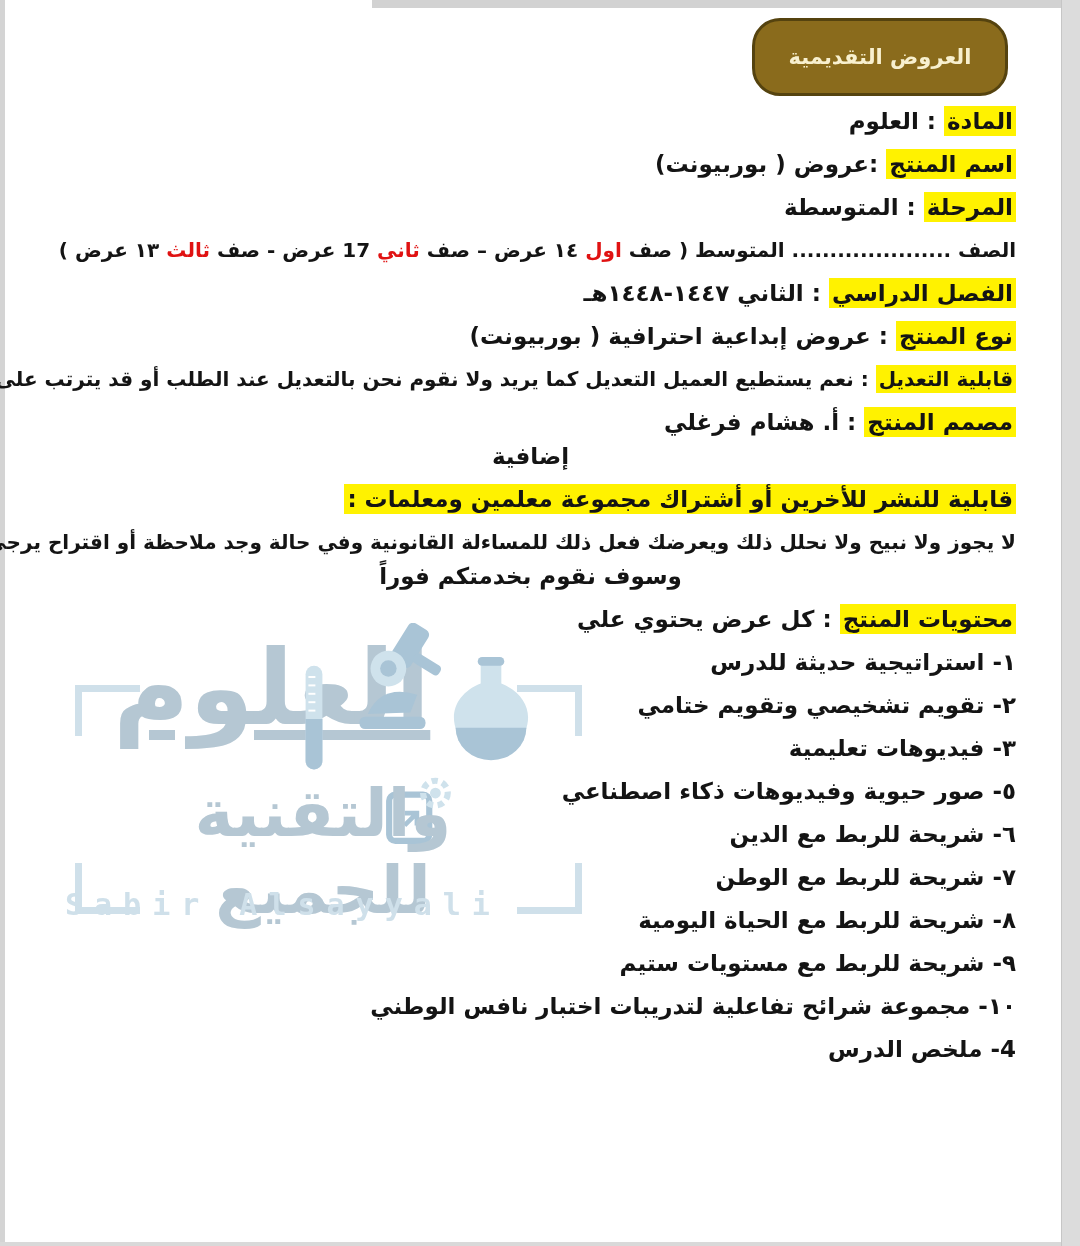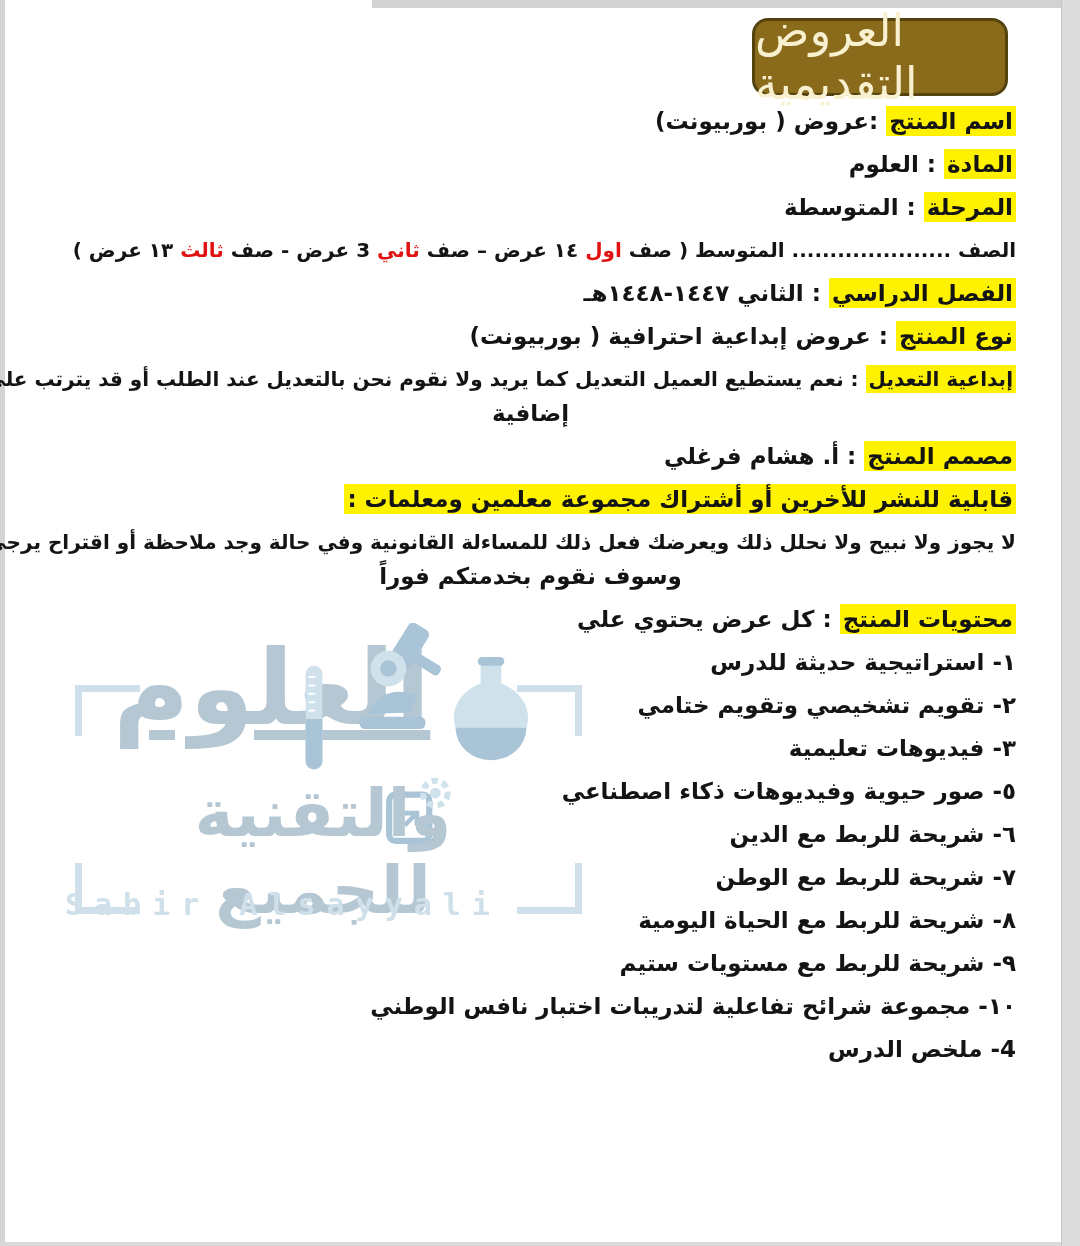--- a/index.html
+++ b/index.html
@@ -12,24 +12,24 @@
   .edge-left{position:absolute;left:0;top:0;width:5px;height:1246px;background:#d4d4d4;}
   .edge-right{position:absolute;right:0;top:0;width:18px;height:1246px;background:#dcdcdc;border-left:1px solid #c6c6c6;}
   .edge-top{position:absolute;top:0;left:372px;right:19px;height:8px;background:#d2d2d2;}
   .edge-bottom{position:absolute;bottom:0;left:0;right:19px;height:4px;background:#d9d9d9;}
 
   
   .title-box{
     position:absolute;top:18px;right:72px;width:250px;height:72px;
     background:var(--title-box-bg,#8a6b1c);
     border:3px solid var(--title-box-border,#55430f);
-    border-radius:16px;
+    border-radius:28px;
     display:flex;align-items:center;justify-content:center;
     color:var(--title-box-text,#f8f0cf);
-    font-size:45px;font-weight:normal;
+    font-size:21px;font-weight:bold;
   }
 
   
   .content{
     position:absolute;top:106px;right:64px;left:45px;z-index:2;
     direction:rtl;text-align:right;
     color:#141414;font-weight:bold;font-size:23px;
   }
   .line{height:30px;line-height:30px;margin-bottom:13px;white-space:nowrap;}
   .line.long{font-size:20px;}
@@ -129,29 +129,29 @@
 
     <div class="wm-word2">والتقنية للجميع</div>
     <div class="wm-sign">Sabir Alsayyali</div>
   </div>
 
   <div class="title-box">
     <span>العروض التقديمية</span>
   </div>
 
   <div class="content">
+    <div class="line"><span class="seg-hl">المادة</span><span> : العلوم</span></div>
     <div class="line"><span class="seg-hl">اسم المنتج</span><span> :عروض ( بوربيونت)</span></div>
-    <div class="line"><span class="seg-hl">المادة</span><span> : العلوم</span></div>
     <div class="line"><span class="seg-hl">المرحلة</span><span> : المتوسطة</span></div>
-    <div class="line long"><span>الصف ..................... المتوسط  ( صف </span><span class="seg-red">اول</span><span> ١٤ عرض – صف </span><span class="seg-red">ثاني</span><span> 3 عرض - صف </span><span class="seg-red">ثالث</span><span> ١٣ عرض )</span></div>
+    <div class="line long"><span>الصف ..................... المتوسط  ( صف </span><span class="seg-red">اول</span><span> ١٤ عرض – صف </span><span class="seg-red">ثاني</span><span> 17 عرض - صف </span><span class="seg-red">ثالث</span><span> ١٣ عرض )</span></div>
     <div class="line"><span class="seg-hl">الفصل الدراسي</span><span> :  الثاني ١٤٤٧-١٤٤٨هـ</span></div>
     <div class="line"><span class="seg-hl">نوع المنتج</span><span> : عروض إبداعية  احترافية ( بوربيونت)</span></div>
-    <div class="line long"><span class="seg-hl">إبداعية التعديل</span><span> : نعم يستطيع العميل التعديل كما يريد ولا نقوم نحن بالتعديل عند الطلب  أو قد يترتب على ذلك رسوم</span></div>
+    <div class="line long"><span class="seg-hl">قابلية التعديل</span><span> : نعم يستطيع العميل التعديل كما يريد ولا نقوم نحن بالتعديل عند الطلب  أو قد يترتب على ذلك رسوم</span></div>
+    <div class="line"><span class="seg-hl">مصمم المنتج</span><span> : أ. هشام فرغلي</span></div>
     <div class="line cont"><span>إضافية</span></div>
-    <div class="line"><span class="seg-hl">مصمم المنتج</span><span> : أ. هشام فرغلي</span></div>
     <div class="line"><span class="seg-hl">قابلية للنشر  للأخرين أو أشتراك مجموعة معلمين ومعلمات :</span></div>
     <div class="line long"><span>لا يجوز ولا نبيح ولا نحلل ذلك ويعرضك فعل ذلك للمساءلة القانونية وفي حالة وجد ملاحظة أو اقتراح يرجي التواصل معنا</span></div>
     <div class="line cont"><span>وسوف نقوم بخدمتكم فوراً</span></div>
     <div class="line"><span class="seg-hl">محتويات المنتج</span><span> : كل عرض يحتوي علي</span></div>
 
     <div class="items">
       <div class="item">١- استراتيجية حديثة للدرس</div>
       <div class="item">٢- تقويم تشخيصي وتقويم ختامي</div>
       <div class="item">٣- فيديوهات تعليمية</div>
       <div class="item">٥- صور حيوية وفيديوهات ذكاء اصطناعي</div>

